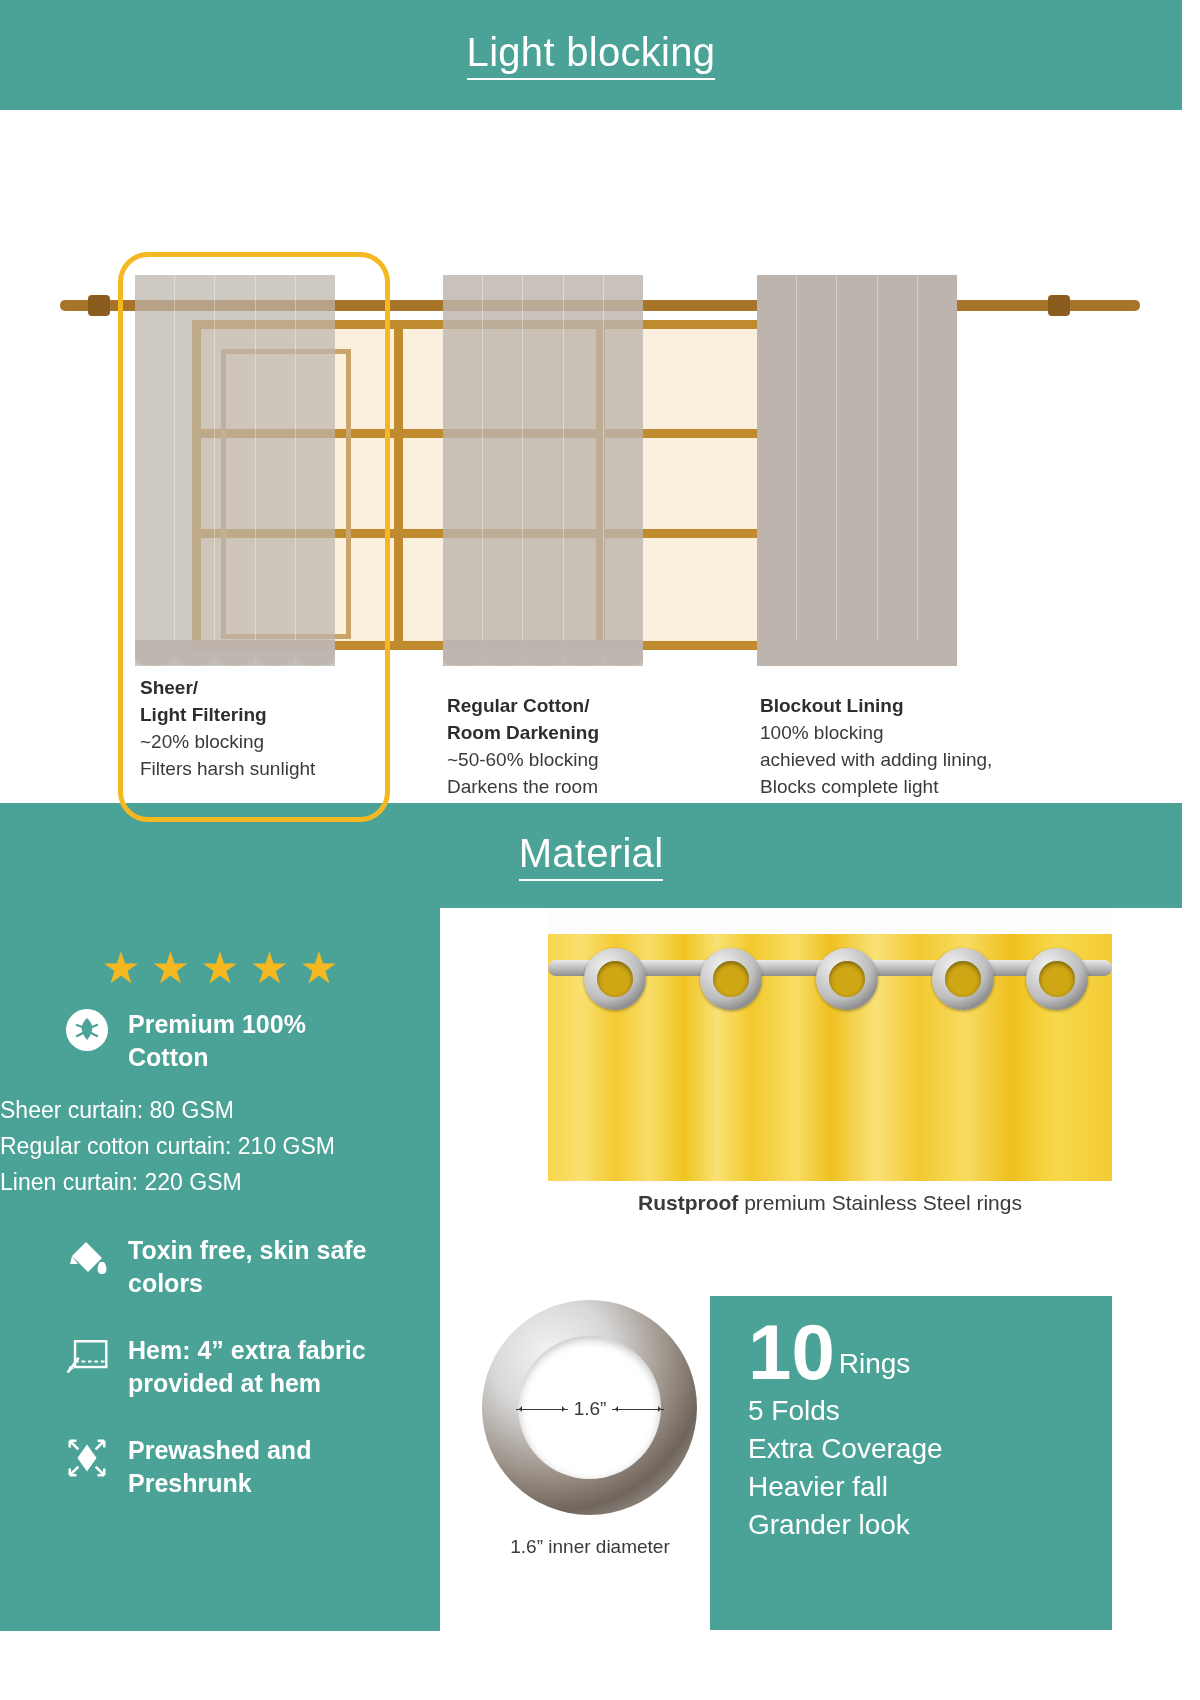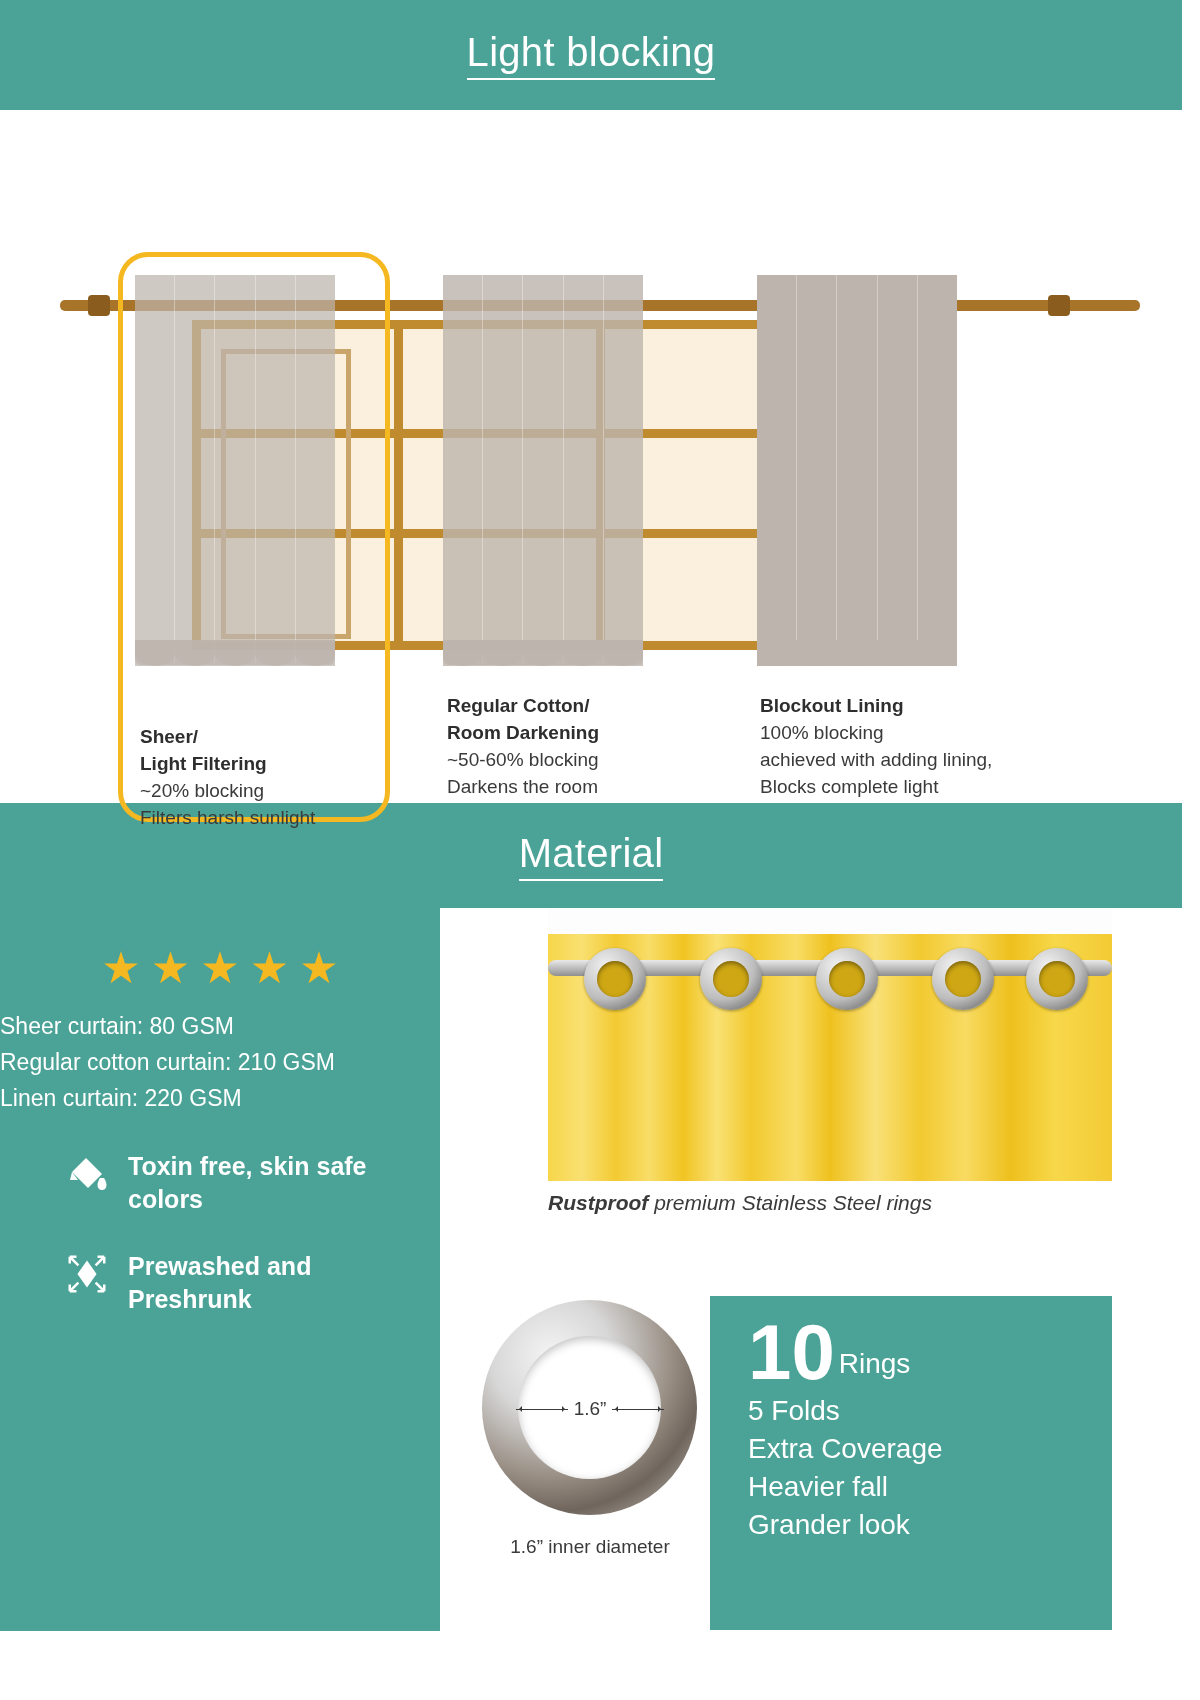--- a/index.html
+++ b/index.html
@@ -91,21 +91,21 @@
   #panel-block { left: 757px; width: 200px; }
 
   .highlight-box {
     position: absolute; left: 118px; top: 142px;
     width: 272px; height: 570px;
     border: 5px solid #f5b820; border-radius: 30px;
   }
 
   .caption { position: absolute; font-size: 19px; color: #3a3a3a; line-height: 27px; }
   .caption .hd { font-weight: bold; color: #2e2e2e; }
-  #cap-sheer { left: 140px; top: 613px; }
+  #cap-sheer { left: 140px; top: 564px; }
   #cap-regular { left: 447px; top: 582px; }
   #cap-block { left: 760px; top: 582px; }
 
   
   .material-section { position: relative; height: 792px; background: #fff; }
 
   .left-card {
     position: absolute; left: 0; top: 0;
     width: 440px; height: 723px;
     background: #4aa396;
@@ -148,21 +148,21 @@
     background: radial-gradient(circle at 35% 30%, #f2f2f2, #bdbdbd 55%, #8d8d8d 75%, #cfcfcf 100%);
     box-shadow: 0 1px 3px rgba(0,0,0,.35);
   }
   .grommet::after {
     content:""; position:absolute; left:13px; top:13px; width:36px; height:36px;
     border-radius:50%; background:#cfa714;
     box-shadow: inset 0 2px 5px rgba(0,0,0,.45);
   }
   .photo-caption {
     position: absolute; left: 548px; top: 283px; width: 564px;
-    font-size: 21px; color: #3a3a3a; font-style: italic;
+    text-align: center; font-size: 21px; color: #3a3a3a;
   }
   .photo-caption b { font-weight: bold; }
 
   .grommet-fig {
     position: absolute; left: 470px; top: 392px; width: 240px; height: 300px;
   }
   .big-grommet {
     position: absolute; left: 12px; top: 0; width: 215px; height: 215px; border-radius: 50%;
     background: radial-gradient(circle at 32% 26%, #f4f4f4 0%, #d7d7d7 28%, #9b9187 55%, #6f655c 72%, #cfc9c2 100%);
   }
@@ -312,20 +312,33 @@
     <div class="left-card">
 
       <div class="stars">
         <span class="star">★</span>
         <span class="star">★</span>
         <span class="star">★</span>
         <span class="star">★</span>
         <span class="star">★</span>
       </div>
 
+      <div class="feat">
+        <span class="ic">
+          <svg width="44" height="44" viewBox="0 0 44 44">
+            <circle cx="22" cy="22" r="21" fill="#fff"></circle>
+            <path d="M22 10 C16 16, 14 22, 22 32 C30 22, 28 16, 22 10 Z" fill="#4aa396"></path>
+            <path d="M22 21 L12 17 M22 23 L12 28 M22 21 L32 17 M22 23 L32 28" stroke="#4aa396" stroke-width="2.4" fill="none" stroke-linecap="round"></path>
+          </svg>
+        </span>
+        <span class="tx">
+          <span>Premium 100%</span><br>
+          <span>Cotton</span>
+        </span>
+      </div>
 
       <div class="gsm">
         <div>Sheer curtain: 80 GSM</div>
         <div>Regular cotton curtain: 210 GSM</div>
         <div>Linen curtain: 220 GSM</div>
       </div>
 
       <div class="feat feat-block">
         <span class="ic">
           <svg width="46" height="46" viewBox="0 0 46 46">
@@ -333,20 +346,34 @@
             <path d="M8 22 L6 30 L14 30 Z" fill="#fff"></path>
             <path d="M36 28 C32 34, 33 40, 38 40 C43 40, 44 34, 40 28 Z" fill="#fff"></path>
           </svg>
         </span>
         <span class="tx">
           <span>Toxin free, skin safe</span><br>
           <span>colors</span>
         </span>
       </div>
 
+      <div class="feat feat-block">
+        <span class="ic">
+          <svg width="50" height="44" viewBox="0 0 50 44">
+            <rect x="12" y="6" width="34" height="28" fill="none" stroke="#fff" stroke-width="2.6"></rect>
+            <line x1="12" y1="28" x2="46" y2="28" stroke="#fff" stroke-width="2" stroke-dasharray="4 3"></line>
+            <path d="M4 40 L16 24" stroke="#fff" stroke-width="2.6"></path>
+            <path d="M4 40 l2 -7 l5 2 z" fill="#fff"></path>
+          </svg>
+        </span>
+        <span class="tx">
+          <span>Hem: 4” extra fabric</span><br>
+          <span>provided at hem</span>
+        </span>
+      </div>
 
       <div class="feat feat-block">
         <span class="ic">
           <svg width="48" height="48" viewBox="0 0 48 48">
             <path d="M24 10 L34 24 L24 38 L14 24 Z" fill="#fff"></path>
             <path d="M6 6 L15 15 M6 6 l0 7 M6 6 l7 0" stroke="#fff" stroke-width="2.6" fill="none"></path>
             <path d="M42 6 L33 15 M42 6 l0 7 M42 6 l-7 0" stroke="#fff" stroke-width="2.6" fill="none"></path>
             <path d="M6 42 L15 33 M6 42 l0 -7 M6 42 l7 0" stroke="#fff" stroke-width="2.6" fill="none"></path>
             <path d="M42 42 L33 33 M42 42 l0 -7 M42 42 l-7 0" stroke="#fff" stroke-width="2.6" fill="none"></path>
           </svg>

